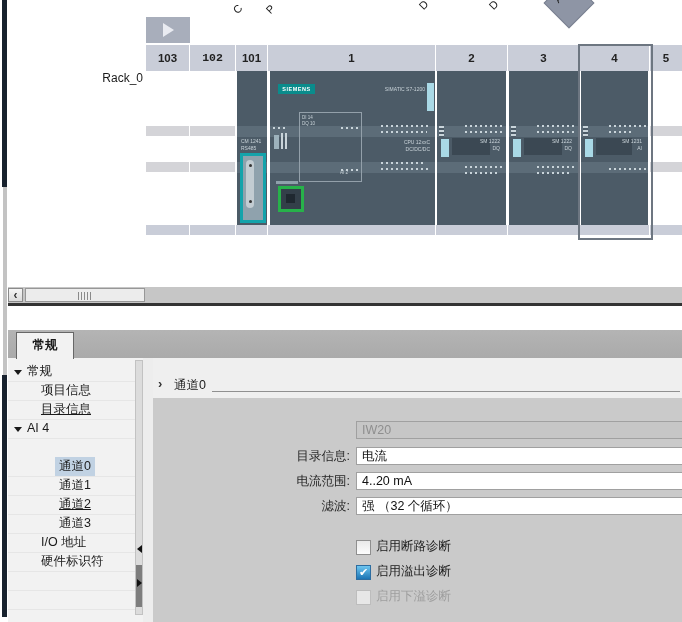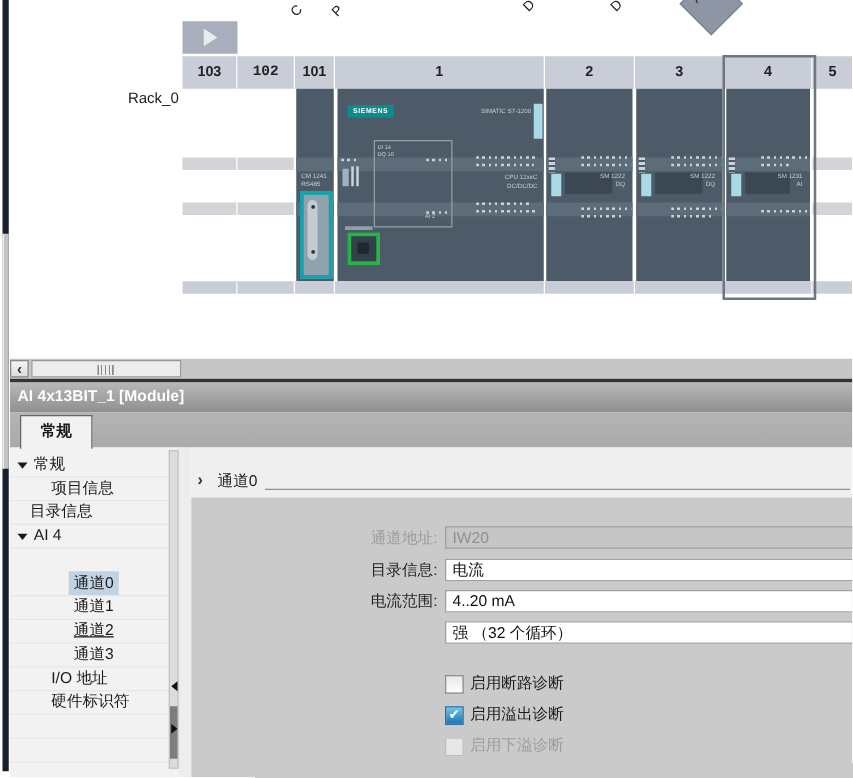--- a/index.html
+++ b/index.html
@@ -163,43 +163,40 @@
   </div>
 
   <div class="abs" style="left:8px;top:287px;width:674px;height:16px;background:#c6c6c6;">
     <div class="abs" style="left:0px;top:1px;width:15px;height:14px;background:linear-gradient(#f5f5f5,#dcdcdc);border:1px solid #8a8a8a;box-sizing:border-box;text-align:center;line-height:12px;font-weight:bold;color:#333;font-size:12px;"><span>‹</span></div>
     <div class="abs" style="left:17px;top:1px;width:120px;height:14px;background:#ececec;border:1px solid #979797;box-sizing:border-box;">
       <div class="abs" style="left:52px;top:3px;width:13px;height:8px;background:repeating-linear-gradient(90deg,#8a8a8a 0 1px,transparent 1px 3px);"></div>
     </div>
   </div>
   <div class="abs" style="left:8px;top:303px;width:674px;height:3px;background:#333;"></div>
 
-  <div class="abs" style="left:8px;top:306px;width:674px;height:24px;background:linear-gradient(#b8b8b8,#8f8f8f);">
-    <span class="abs" style="left:6px;top:4px;font-size:12.5px;font-weight:bold;color:#fdfdfd;">AI 4x13BIT_1 [Module]</span>
-  </div>
 
   <div class="abs" style="left:8px;top:330px;width:674px;height:28px;background:linear-gradient(#b4b4b4,#aaaaaa);">
 
     <div class="abs tab" style="left:8px;top:2px;width:56px;height:26px;line-height:25px;background:#f2f2f2;border:1px solid #676767;border-bottom:none;font-weight:bold;z-index:3;">常规</div>
   </div>
 
   <div class="abs" style="left:8px;top:358px;width:137px;height:264px;background:#f2f2f2;"></div>
   <div class="abs" style="left:143px;top:358px;width:10px;height:264px;background:#ededed;"></div>
   <div class="abs" style="left:153px;top:358px;width:529px;height:40px;background:#efefef;"></div>
   <div class="abs" style="left:153px;top:398px;width:529px;height:224px;background:#cacaca;"></div>
 
   <div class="abs tree-row" style="top:362px;">
     <span class="abs tri-down" style="left:6px;top:8px;"></span>
     <span class="abs" style="left:19px;">常规</span>
   </div>
   <div class="abs tree-row" style="top:381px;">
     <span class="abs" style="left:33px;">项目信息</span>
   </div>
   <div class="abs tree-row" style="top:400px;">
-    <span class="abs" style="left:16px;">目录信息</span>
+    <span class="abs" style="left:33px;text-decoration:underline;">目录信息</span>
   </div>
   <div class="abs tree-row" style="top:419px;">
     <span class="abs tri-down" style="left:6px;top:8px;"></span>
     <span class="abs" style="left:19px;">AI 4</span>
   </div>
   <div class="abs tree-row" style="top:457px;">
     <span class="abs" style="left:47px;background:#c1d2e3;padding:0 4px;">通道0</span>
   </div>
   <div class="abs tree-row" style="top:476px;">
     <span class="abs" style="left:51px;">通道1</span>
@@ -222,29 +219,29 @@
   <div class="abs" style="left:135px;top:360px;width:8px;height:255px;background:#dcdcdc;border:1px solid #c2c2c2;box-sizing:border-box;">
     <div class="abs" style="left:0px;top:204px;width:6px;height:42px;background:#7d7d7d;"></div>
   </div>
   <div class="abs tri-left-sm" style="left:137px;top:545px;"></div>
   <div class="abs tri-right-sm" style="left:137px;top:579px;"></div>
 
   <div class="abs" style="left:158px;top:376px;font-size:13px;font-weight:bold;color:#333;">›</div>
   <div class="abs" style="left:174px;top:377px;font-size:12.5px;color:#1a1a1a;">通道0</div>
   <div class="abs" style="left:212px;top:391px;width:468px;height:1px;background:#909090;"></div>
 
-  <div class="abs f-label" style="top:421px;color:#9c9c9c;">通道地址:</div>
   <div class="abs f-input" style="top:421px;background:#c6c6c6;color:#8f8f8f;">IW20</div>
 
   <div class="abs f-label" style="top:447px;">目录信息:</div>
   <div class="abs f-input" style="top:447px;">电流</div>
 
   <div class="abs f-label" style="top:472px;">电流范围:</div>
   <div class="abs f-input" style="top:472px;">4..20 mA</div>
 
+  <div class="abs f-label" style="top:497px;">滤波:</div>
   <div class="abs f-input" style="top:497px;">强 （32 个循环）</div>
 
   <div class="abs cb" style="left:356px;top:540px;"></div>
   <div class="abs cb-label" style="left:376px;top:539px;">启用断路诊断</div>
 
   <div class="abs cb" style="left:356px;top:565px;background:linear-gradient(#6ec6f0,#1b74b4);border-color:#2d6da0;text-align:center;">
     <span style="color:#fff;font-size:11px;line-height:13px;display:block;">✔</span>
   </div>
   <div class="abs cb-label" style="left:376px;top:564px;">启用溢出诊断</div>
 

